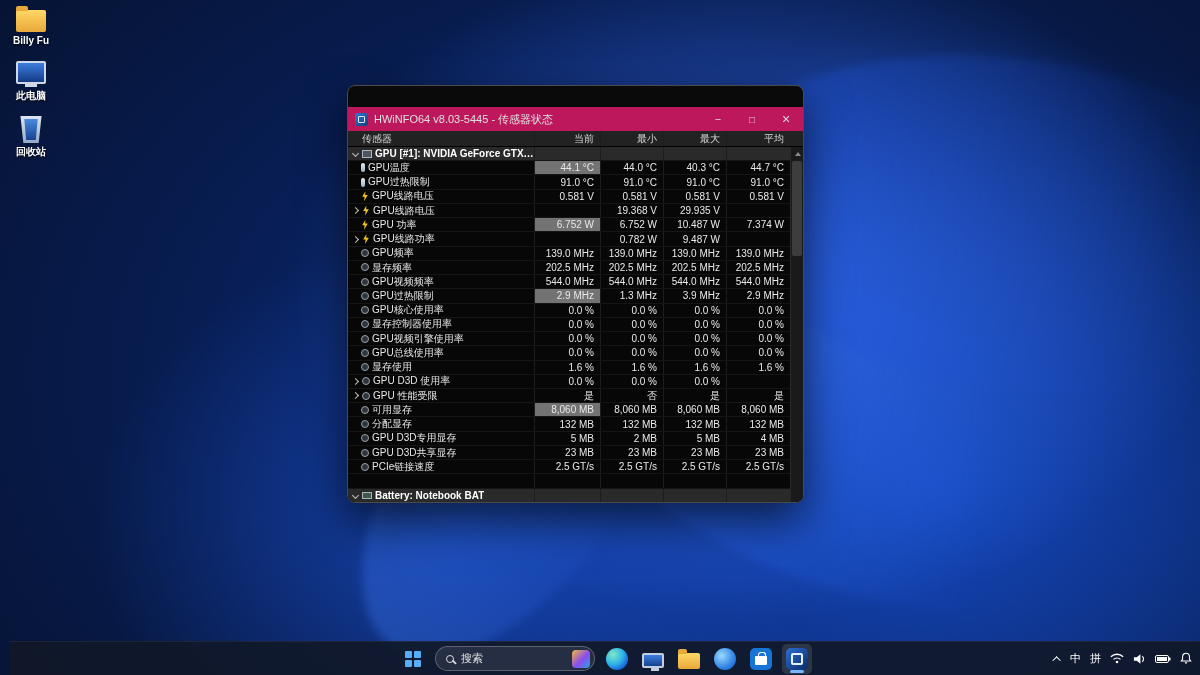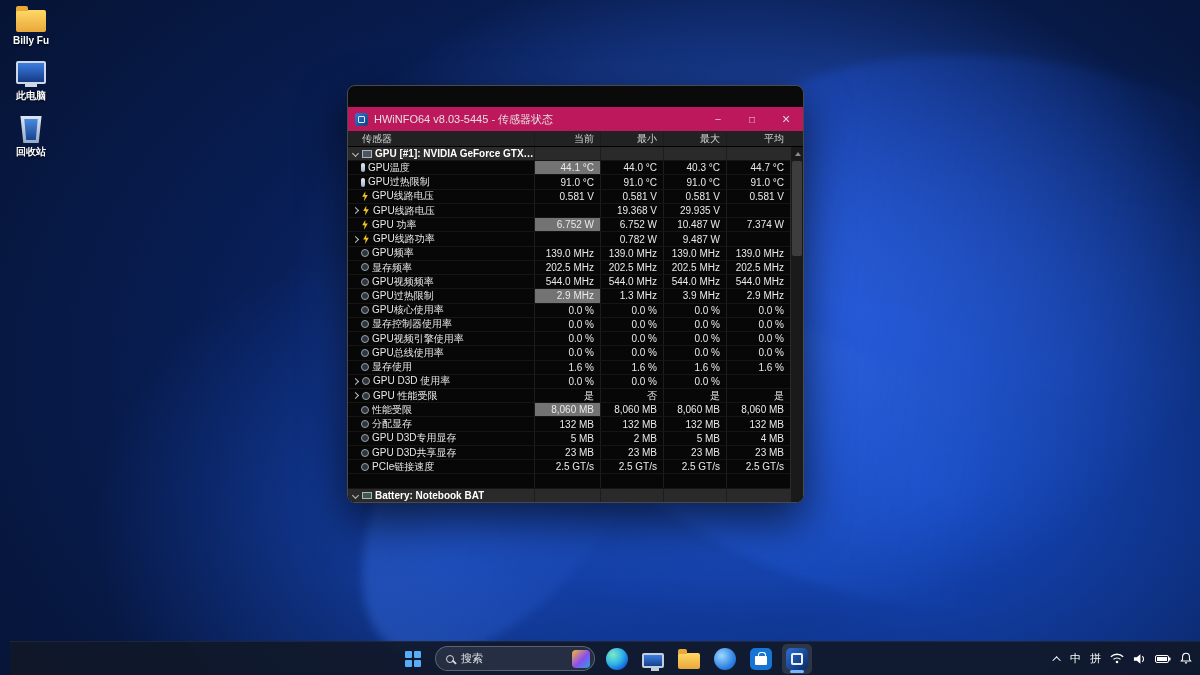--- a/index.html
+++ b/index.html
@@ -360,21 +360,21 @@
             <span class="lbl">GPU 性能受限</span>
           </div>
           <div class="cell val">是</div>
           <div class="cell val">否</div>
           <div class="cell val">是</div>
           <div class="cell val">是</div>
         </div>
         <div class="trow">
           <div class="cell name">
             <span class="ricon circle indent"></span>
-            <span class="lbl">性能受限</span>
+            <span class="lbl">可用显存</span>
           </div>
           <div class="cell val hl">8,060 MB</div>
           <div class="cell val">8,060 MB</div>
           <div class="cell val">8,060 MB</div>
           <div class="cell val">8,060 MB</div>
         </div>
         <div class="trow">
           <div class="cell name">
             <span class="ricon circle indent"></span>
             <span class="lbl">分配显存</span>

